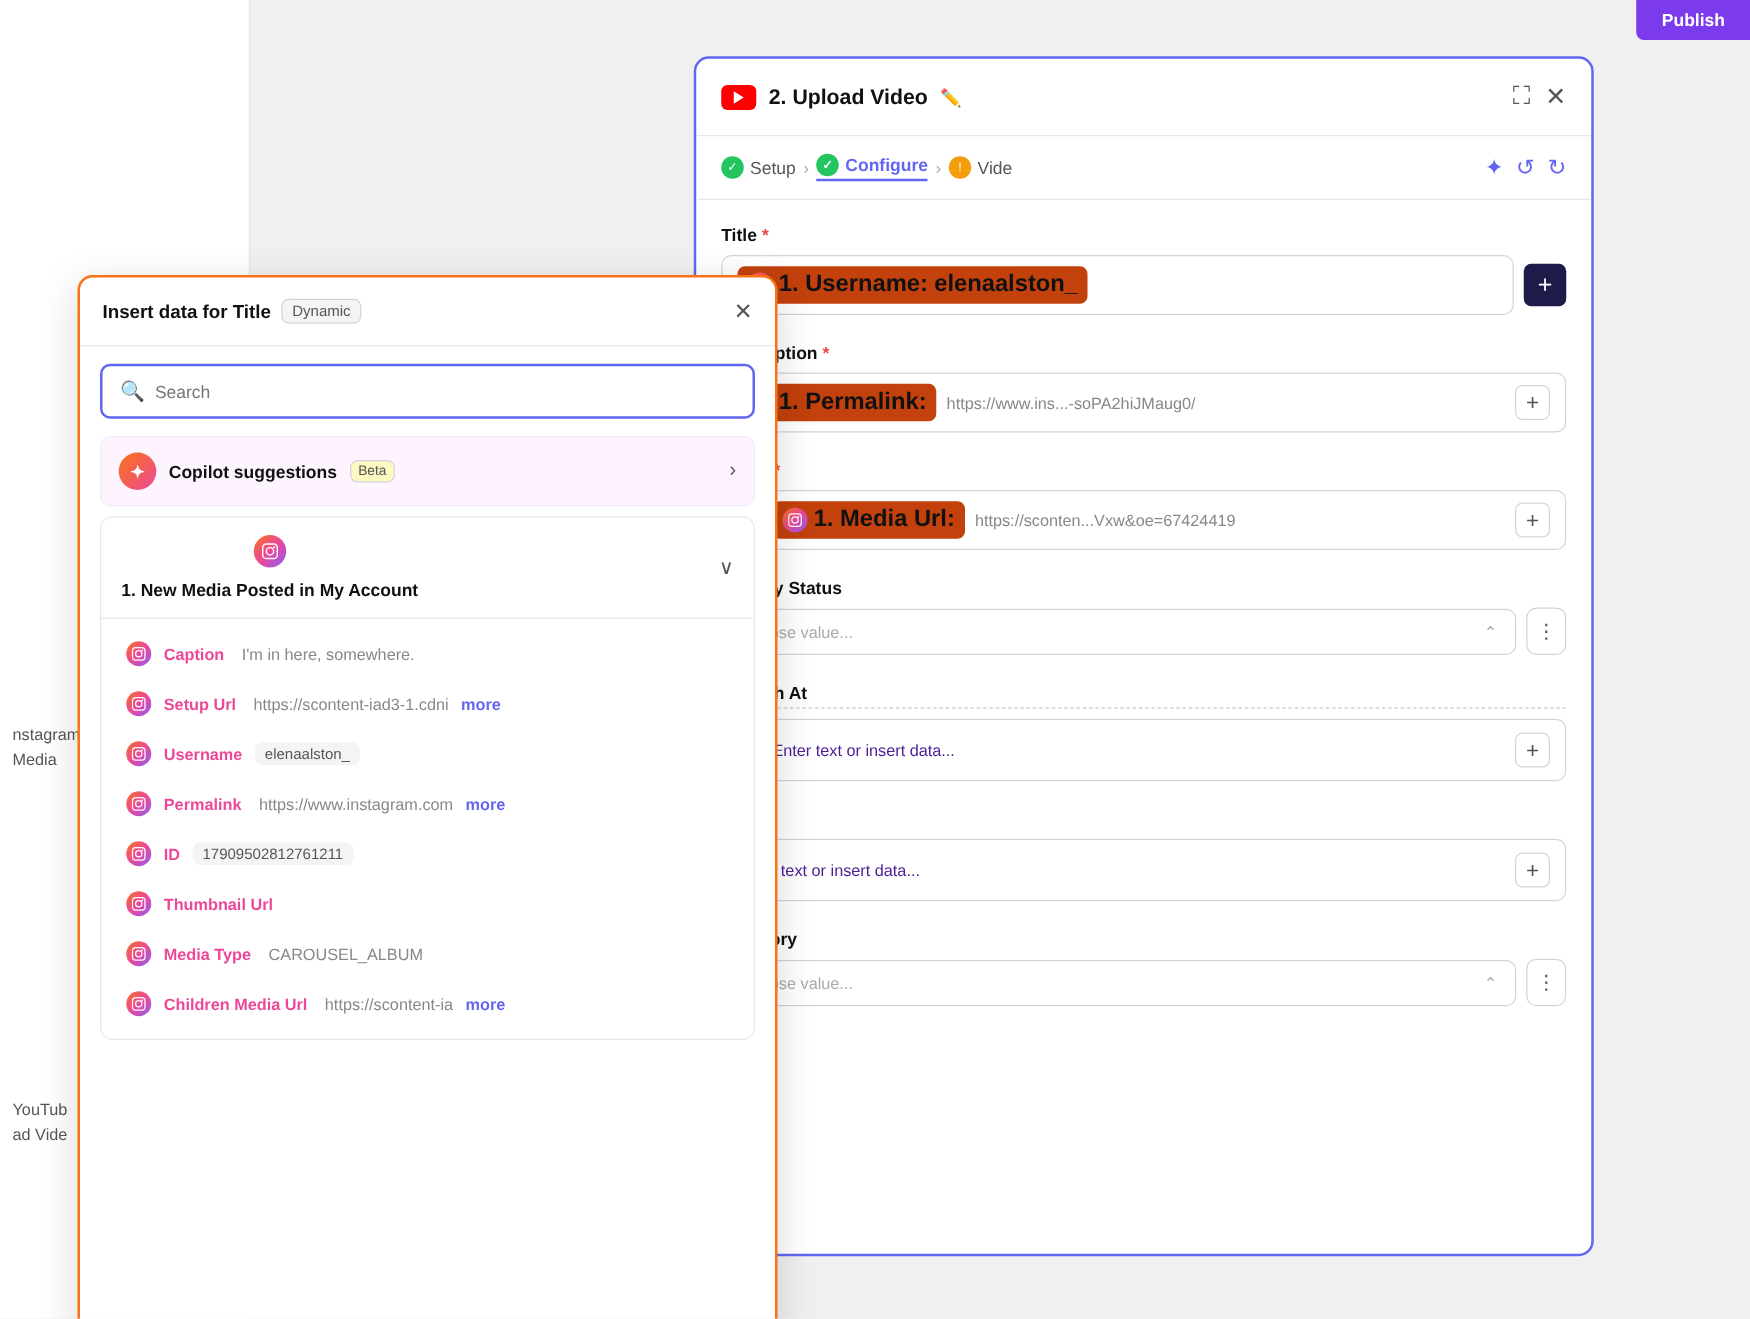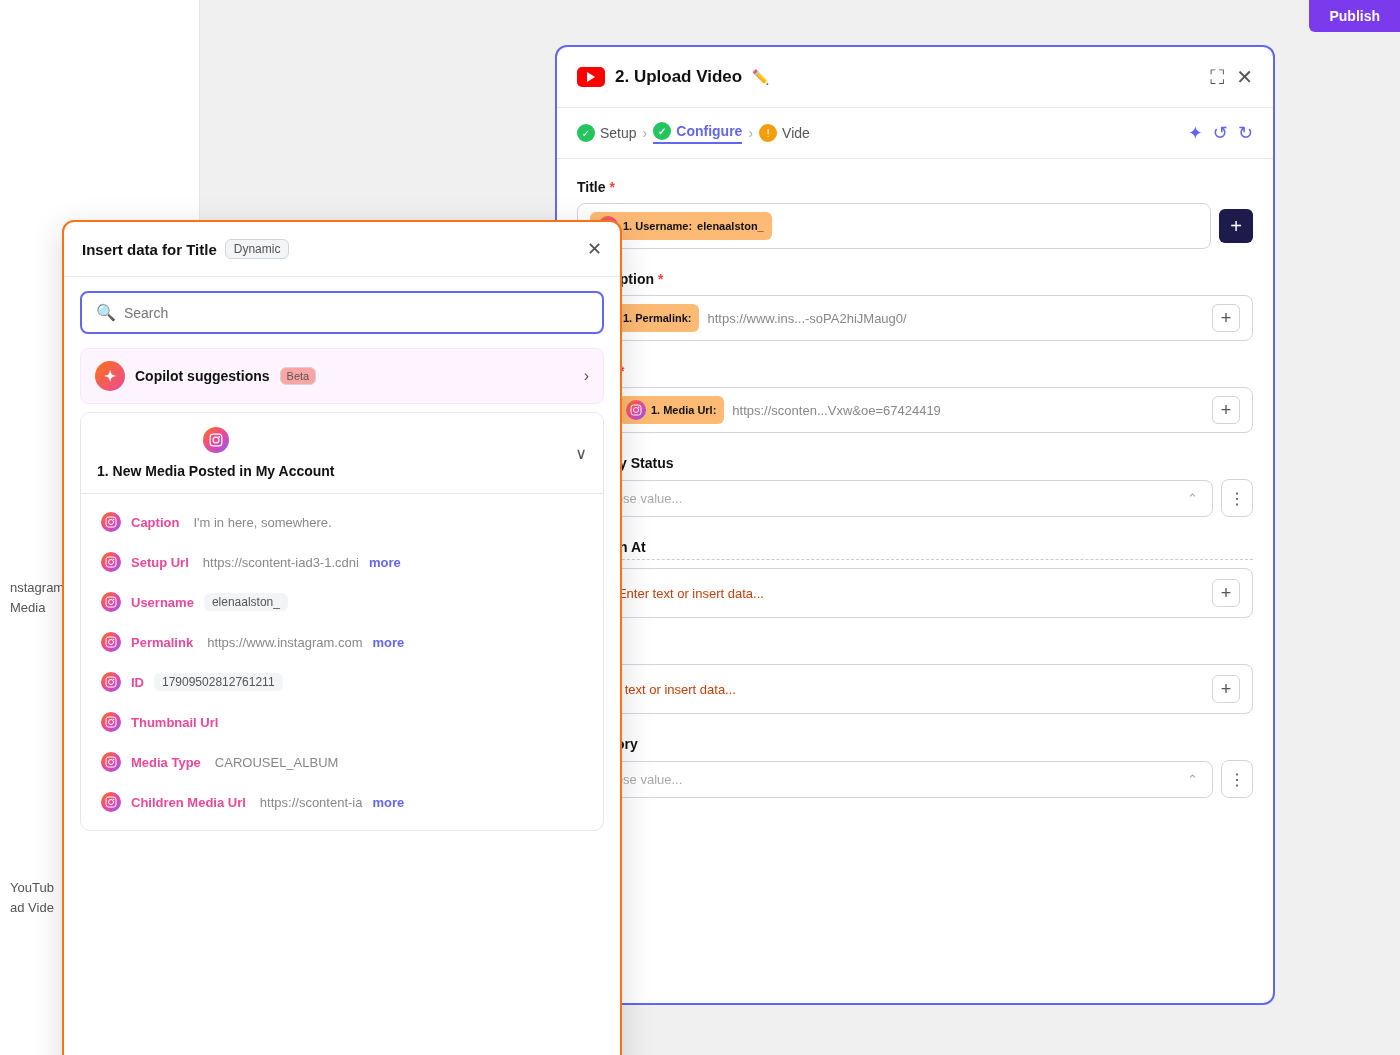--- a/index.html
+++ b/index.html
@@ -239,24 +239,24 @@
       border-radius: 8px;
       padding: 8px 12px;
       gap: 8px;
       background: #fff;
     }
 
     .insta-tag {
       display: flex;
       align-items: center;
       gap: 5px;
-      background: #fdba74;
+      background: #c2410c;
       border-radius: 6px;
       padding: 4px 8px;
-      font-size: 11px;
+      font-size: 19px;
       font-weight: 600;
       color: #111;
       white-space: nowrap;
     }
 
     .field-value-text {
       font-size: 13px;
       color: #888;
       flex: 1;
       overflow: hidden;
@@ -337,21 +337,21 @@
       background: #fff;
     }
 
     .cal-icon {
       color: #aaa;
       font-size: 16px;
     }
 
     .placeholder-text {
       font-size: 13px;
-      color: #c2410c;
+      color: #4c1d95;
       flex: 1;
     }
 
     
     .insert-panel {
       position: absolute;
       left: 62px;
       top: 220px;
       width: 560px;
       height: 952px;
@@ -448,21 +448,21 @@
       border-radius: 50%;
       background: linear-gradient(135deg, #f97316, #ec4899);
       display: flex;
       align-items: center;
       justify-content: center;
       font-size: 14px;
       color: white;
     }
 
     .beta-badge {
-      background: #fca5a5;
+      background: #fef9c3;
       border: 1px solid #d1d5db;
       border-radius: 6px;
       padding: 2px 6px;
       font-size: 11px;
       color: #555;
       font-weight: 500;
     }
 
     .chevron-right-icon {
       color: #555;

